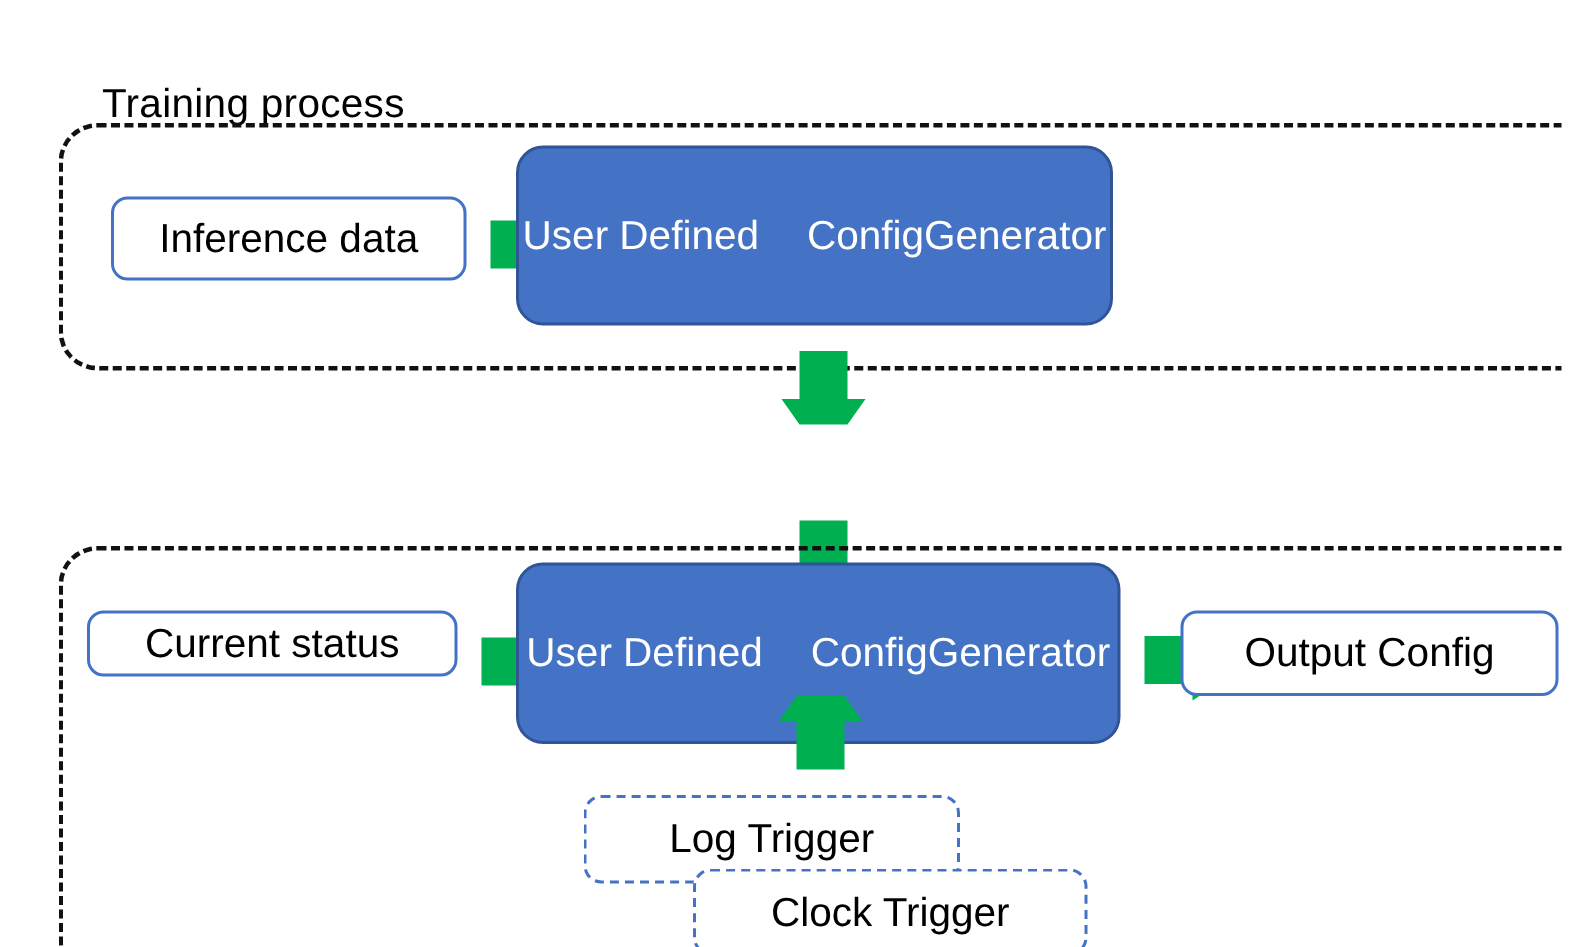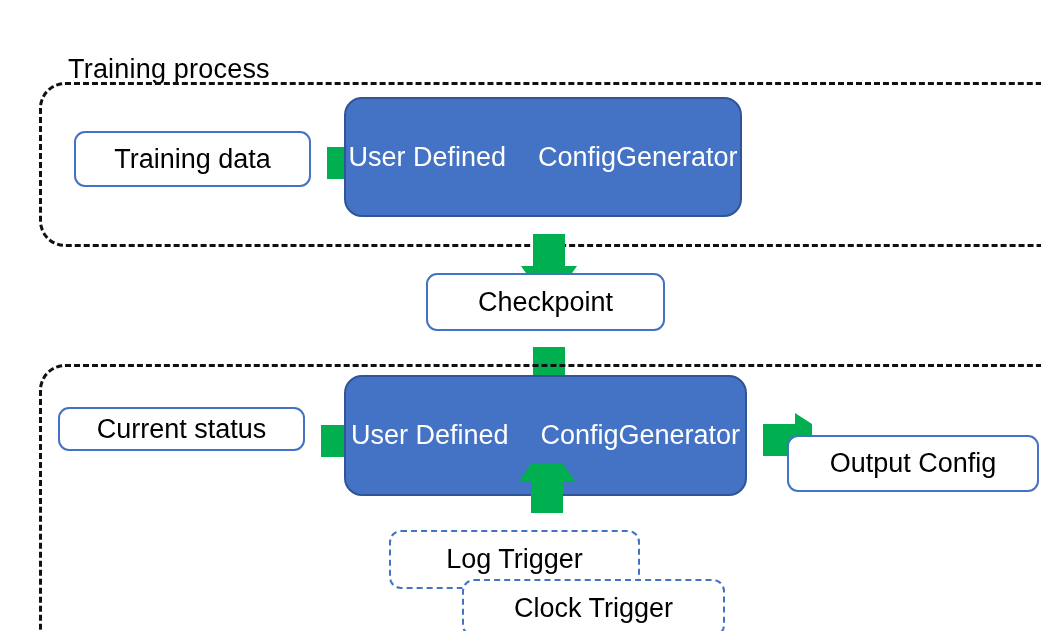--- a/index.html
+++ b/index.html
@@ -111,38 +111,37 @@
 </style>
 </head>
 <body>
 
 <div class="canvas">
 
   <div class="section-label" style="left:20px; top:6px;">Training process</div>
 
   <div class="dashed-container" style="left:7px; top:50px; width:1043px; height:165px;"></div>
 
-  <div class="white-box" style="left:42px; top:99px; width:237px; height:56px;">Training data</div>
+  <div class="white-box" style="left:42px; top:99px; width:237px; height:56px;">Inference data</div>
 
   <div class="arrow-right" style="left:279px; top:115px; width:33px; height:22px;">
     <div class="shaft"></div>
     <div class="head"></div>
   </div>
 
   <div class="blue-box" style="left:312px; top:65px; width:398px; height:120px;">
     <div>User Defined</div>
     <div>ConfigGenerator</div>
   </div>
 
   <div class="arrow-down" style="left:501px; top:186px; width:24px; height:55px;">
     <div class="shaft"></div>
     <div class="head"></div>
   </div>
 
-  <div class="white-box" style="left:394px; top:241px; width:239px; height:58px;">Checkpoint</div>
 
   <div class="arrow-down" style="left:501px; top:299px; width:24px; height:45px;">
     <div class="shaft"></div>
     <div class="head"></div>
   </div>
 
 
   <div class="dashed-container" style="left:7px; top:332px; width:1043px; height:291px;"></div>
 
   <div class="white-box" style="left:26px; top:375px; width:247px; height:44px;">Current status</div>
@@ -155,21 +154,21 @@
   <div class="blue-box" style="left:312px; top:343px; width:403px; height:121px;">
     <div>User Defined</div>
     <div>ConfigGenerator</div>
   </div>
 
   <div class="arrow-right" style="left:715px; top:392px; width:41px; height:22px;">
     <div class="shaft"></div>
     <div class="head"></div>
   </div>
 
-  <div class="white-box" style="left:755px; top:375px; width:252px; height:57px;margin-top:28px;">Output Config</div>
+  <div class="white-box" style="left:755px; top:375px; width:252px; height:57px;">Output Config</div>
 
   <div class="arrow-up" style="left:499px; top:464px; width:24px; height:33px;">
     <div class="shaft"></div>
     <div class="head"></div>
   </div>
 
   <div class="trigger-box" style="left:357px; top:498px; width:251px; height:59px; z-index:1;">Log Trigger</div>
 
   <div class="trigger-box" style="left:430px; top:547px; width:263px; height:58px; z-index:2;">Clock Trigger</div>
 

